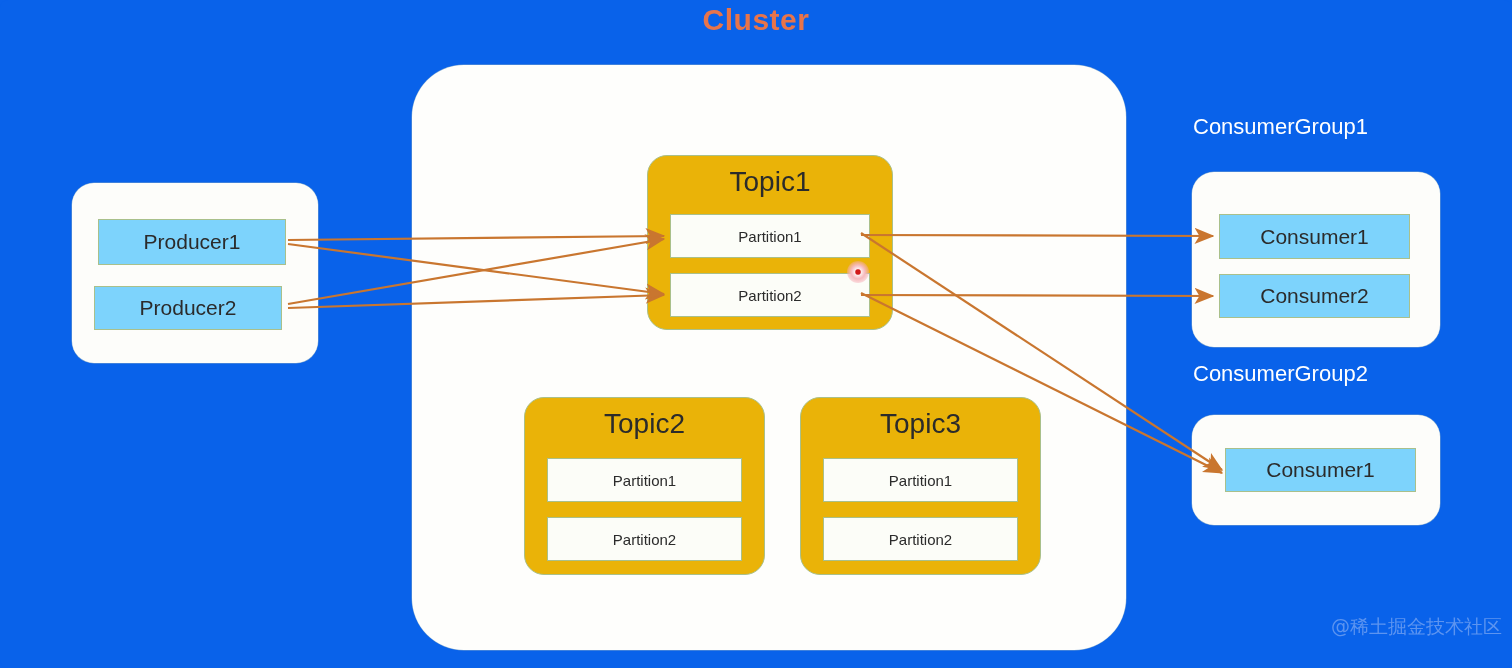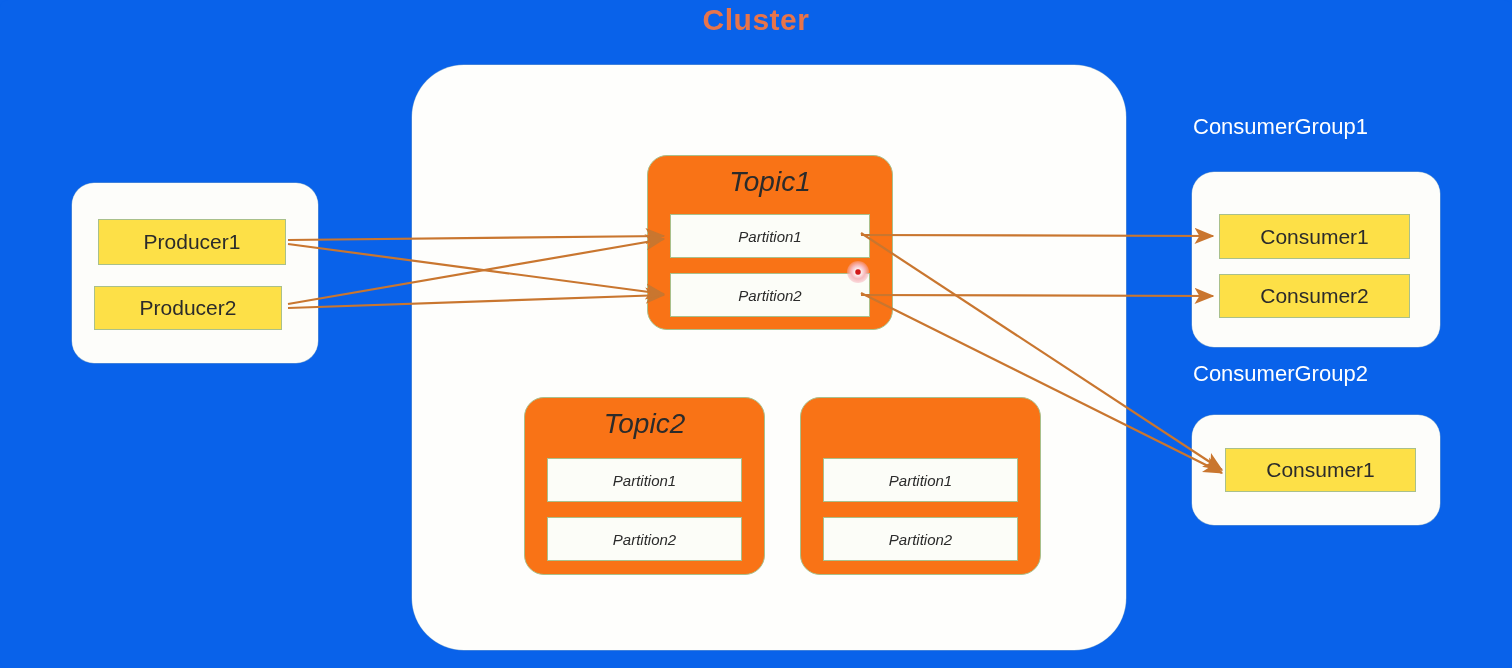--- a/index.html
+++ b/index.html
@@ -57,21 +57,21 @@
     background: #fefefc;
   }
   #producers-card { left: 72px;  top: 183px; width: 246px; height: 180px; }
   #cg1-card       { left: 1192px; top: 172px; width: 248px; height: 175px; }
   #cg2-card       { left: 1192px; top: 415px; width: 248px; height: 110px; }
 
   
   .gbox {
     position: absolute;
     border: 1.3px solid #a9c08b;
-    background: #fde047;
+    background: #7dd3fc;
     display: flex;
     align-items: center;
     justify-content: center;
     color: #2b2b2b;
     font-size: 21px;
     box-sizing: border-box;
   }
 
   
   #producer1 { left: 98px; top: 219px; width: 188px; height: 46px; }
@@ -80,23 +80,22 @@
   
   #consumer1 { left: 1219px; top: 214px; width: 191px; height: 45px; }
   #consumer2 { left: 1219px; top: 274px; width: 191px; height: 44px; }
   #consumer3 { left: 1225px; top: 448px; width: 191px; height: 44px; }
 
   
   .topic {
     position: absolute;
     border: 1.3px solid #a9c08b;
     border-radius: 20px;
-    background: #f97316;
+    background: #eab308;
     box-sizing: border-box;
-    font-style: italic;
   }
   #topic1 { left: 647px; top: 155px; width: 246px; height: 175px; }
   #topic2 { left: 524px; top: 397px; width: 241px; height: 178px; }
   #topic3 { left: 800px; top: 397px; width: 241px; height: 178px; }
 
   .topic-label {
     position: absolute;
     left: 0;
     top: 10px;
     width: 100%;
@@ -178,20 +177,21 @@
     <div class="partition p2">Partition2</div>
   </div>
 
   <div class="topic" id="topic2">
     <div class="topic-label">Topic2</div>
     <div class="partition p1">Partition1</div>
     <div class="partition p2">Partition2</div>
   </div>
 
   <div class="topic" id="topic3">
+    <div class="topic-label">Topic3</div>
     <div class="partition p1">Partition1</div>
     <div class="partition p2">Partition2</div>
   </div>
 
   <div class="group-title" id="cg1-title">ConsumerGroup1</div>
   <div class="card" id="cg1-card"></div>
   <div class="gbox" id="consumer1">Consumer1</div>
   <div class="gbox" id="consumer2">Consumer2</div>
 
   <div class="group-title" id="cg2-title">ConsumerGroup2</div>
@@ -219,14 +219,15 @@
       <path d="M861,295 L1213,296"></path>
 
       <path d="M861,233 L1222,470"></path>
 
       <path d="M861,293 L1222,473"></path>
     </g>
   </svg>
 
   <div id="marker"></div>
 
+  <div id="watermark">@稀土掘金技术社区</div>
 
 </div>
 
 </body></html>

